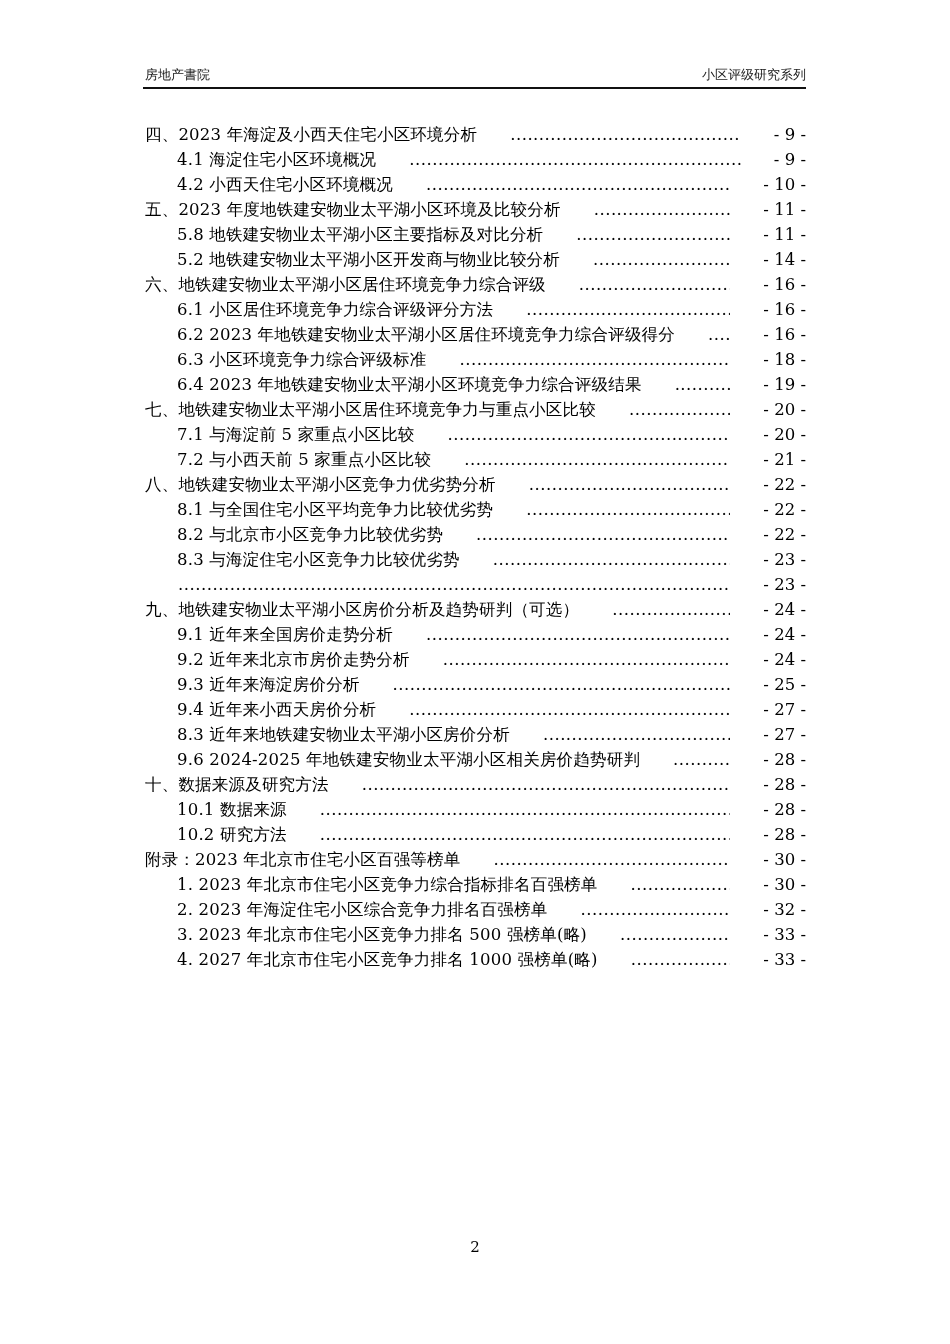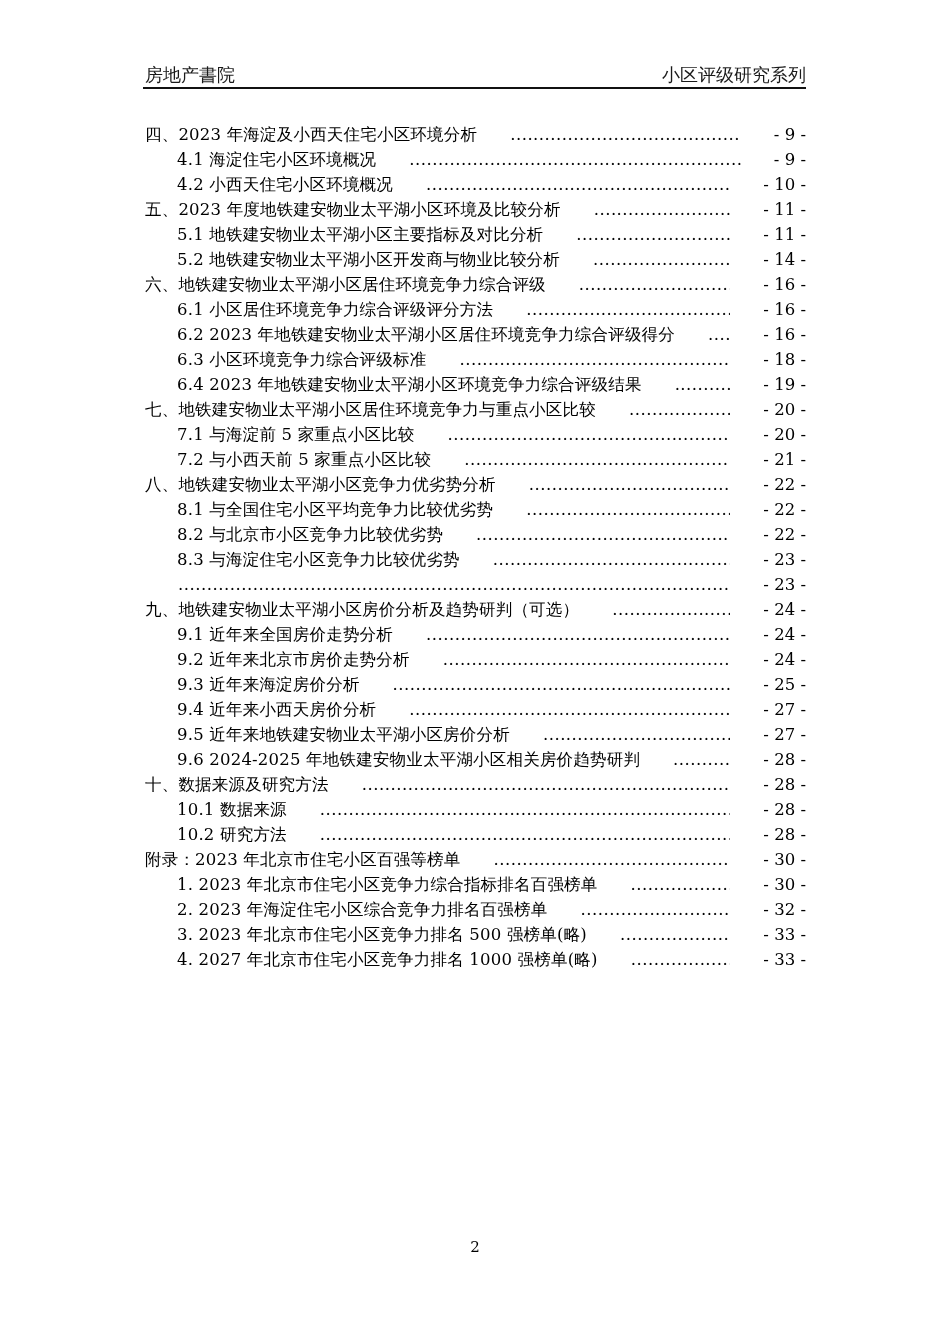--- a/index.html
+++ b/index.html
@@ -19,21 +19,21 @@
   }
   .page-header {
     position: absolute;
     left: 145px;
     right: 144px;
     top: 64px;
     display: flex;
     justify-content: space-between;
     align-items: baseline;
     font-family: "DejaVu Sans", "Liberation Sans", sans-serif;
-    font-size: 18px;
+    font-size: 13px;
     line-height: 22px;
     color: #1a1a1a;
     white-space: nowrap;
   }
   .header-rule {
     position: absolute;
     left: 143px;
     right: 144px;
     top: 87px;
     height: 0;
@@ -115,21 +115,21 @@
         <span class="toc-label">4.2 小西天住宅小区环境概况</span>
         <span class="toc-dots"></span>
         <span class="toc-page">- 10 -</span>
       </div>
       <div class="toc-row level-0">
         <span class="toc-label">五、2023 年度地铁建安物业太平湖小区环境及比较分析</span>
         <span class="toc-dots"></span>
         <span class="toc-page">- 11 -</span>
       </div>
       <div class="toc-row level-1">
-        <span class="toc-label">5.1 地铁建安物业太平湖小区主要指标及对比分析</span>
+        <span class="toc-label">5.8 地铁建安物业太平湖小区主要指标及对比分析</span>
         <span class="toc-dots"></span>
         <span class="toc-page">- 11 -</span>
       </div>
       <div class="toc-row level-1">
         <span class="toc-label">5.2 地铁建安物业太平湖小区开发商与物业比较分析</span>
         <span class="toc-dots"></span>
         <span class="toc-page">- 14 -</span>
       </div>
       <div class="toc-row level-0">
         <span class="toc-label">六、地铁建安物业太平湖小区居住环境竞争力综合评级</span>
@@ -214,21 +214,21 @@
         <span class="toc-label">9.3 近年来海淀房价分析</span>
         <span class="toc-dots"></span>
         <span class="toc-page">- 25 -</span>
       </div>
       <div class="toc-row level-1">
         <span class="toc-label">9.4 近年来小西天房价分析</span>
         <span class="toc-dots"></span>
         <span class="toc-page">- 27 -</span>
       </div>
       <div class="toc-row level-1">
-        <span class="toc-label">9.5 近年来地铁建安物业太平湖小区房价分析</span>
+        <span class="toc-label">8.3 近年来地铁建安物业太平湖小区房价分析</span>
         <span class="toc-dots"></span>
         <span class="toc-page">- 27 -</span>
       </div>
       <div class="toc-row level-1">
         <span class="toc-label">9.6 2024-2025 年地铁建安物业太平湖小区相关房价趋势研判</span>
         <span class="toc-dots"></span>
         <span class="toc-page">- 28 -</span>
       </div>
       <div class="toc-row level-0">
         <span class="toc-label">十、数据来源及研究方法</span>

